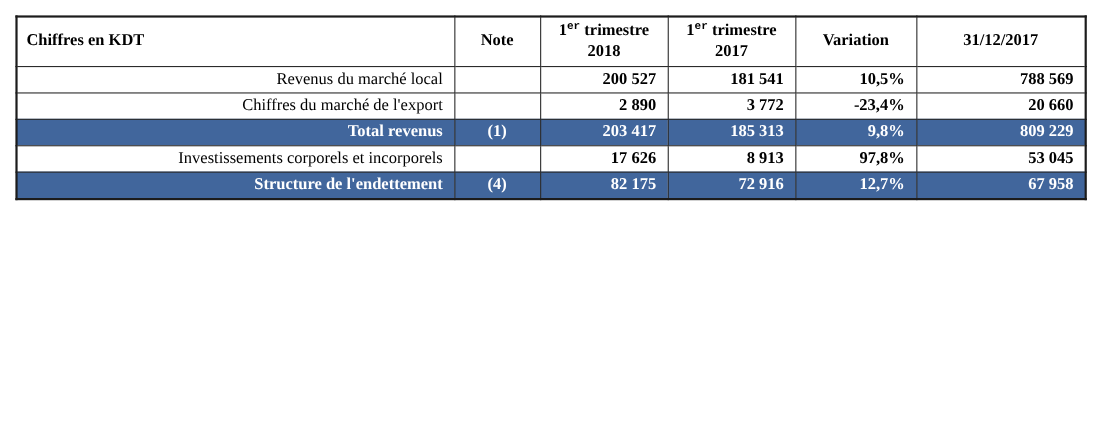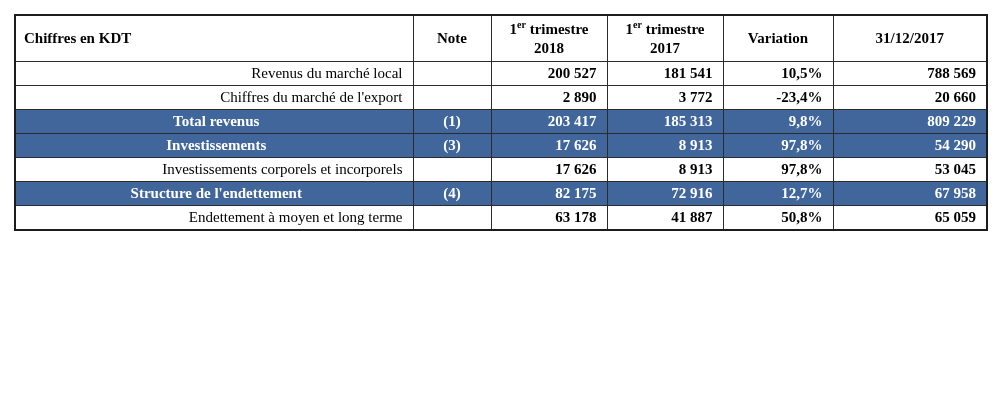--- a/index.html
+++ b/index.html
@@ -52,20 +52,21 @@
     line-height: 1.25;
   }
   th.head-label {
     text-align: left;
     padding-left: 14px;
     font-size: 16px;
   }
   th sup {
     font-size: 10px;
     vertical-align: super;
+    font-family: Liberation Mono, monospace;
   }
   tbody td.label {
     text-align: right;
     padding-right: 10px;
     margin-left: 24px;
   }
   tbody td.note {
     text-align: center;
   }
   tbody td.num {
@@ -73,21 +74,21 @@
     padding-right: 10px;
     font-weight: bold;
   }
   tr.hl td {
     background: #41669c;
     color: #ffffff;
     font-weight: bold;
     border-color: #2b2b2b;
   }
   tr.hl td.label {
-    text-align: center;
+    text-align: right;
     padding-left: 14px;
   }
   .footnote {
     margin: 12px 0 0 16px;
     font-size: 14.5px;
     font-family: "Liberation Serif", serif;
     color: #000000;
   }
 </style>
 </head>
@@ -138,49 +139,33 @@
           <td class="num">20 660</td>
         </tr>
         <tr class="hl">
           <td class="label">Total revenus</td>
           <td class="note">(1)</td>
           <td class="num">203 417</td>
           <td class="num">185 313</td>
           <td class="num">9,8%</td>
           <td class="num">809 229</td>
         </tr>
-        <tr class="hl">
-          <td class="label">Investissements</td>
-          <td class="note">(3)</td>
-          <td class="num">17 626</td>
-          <td class="num">8 913</td>
-          <td class="num">97,8%</td>
-          <td class="num">54 290</td>
-        </tr>
         <tr>
           <td class="label">Investissements corporels et incorporels</td>
           <td class="note"></td>
           <td class="num">17 626</td>
           <td class="num">8 913</td>
           <td class="num">97,8%</td>
           <td class="num">53 045</td>
         </tr>
         <tr class="hl">
           <td class="label">Structure de l'endettement</td>
           <td class="note">(4)</td>
           <td class="num">82 175</td>
           <td class="num">72 916</td>
           <td class="num">12,7%</td>
           <td class="num">67 958</td>
         </tr>
-        <tr>
-          <td class="label">Endettement à moyen et long terme</td>
-          <td class="note"></td>
-          <td class="num">63 178</td>
-          <td class="num">41 887</td>
-          <td class="num">50,8%</td>
-          <td class="num">65 059</td>
-        </tr>
       </tbody>
   </table>
 
 
 </div>
 
 </body></html>

